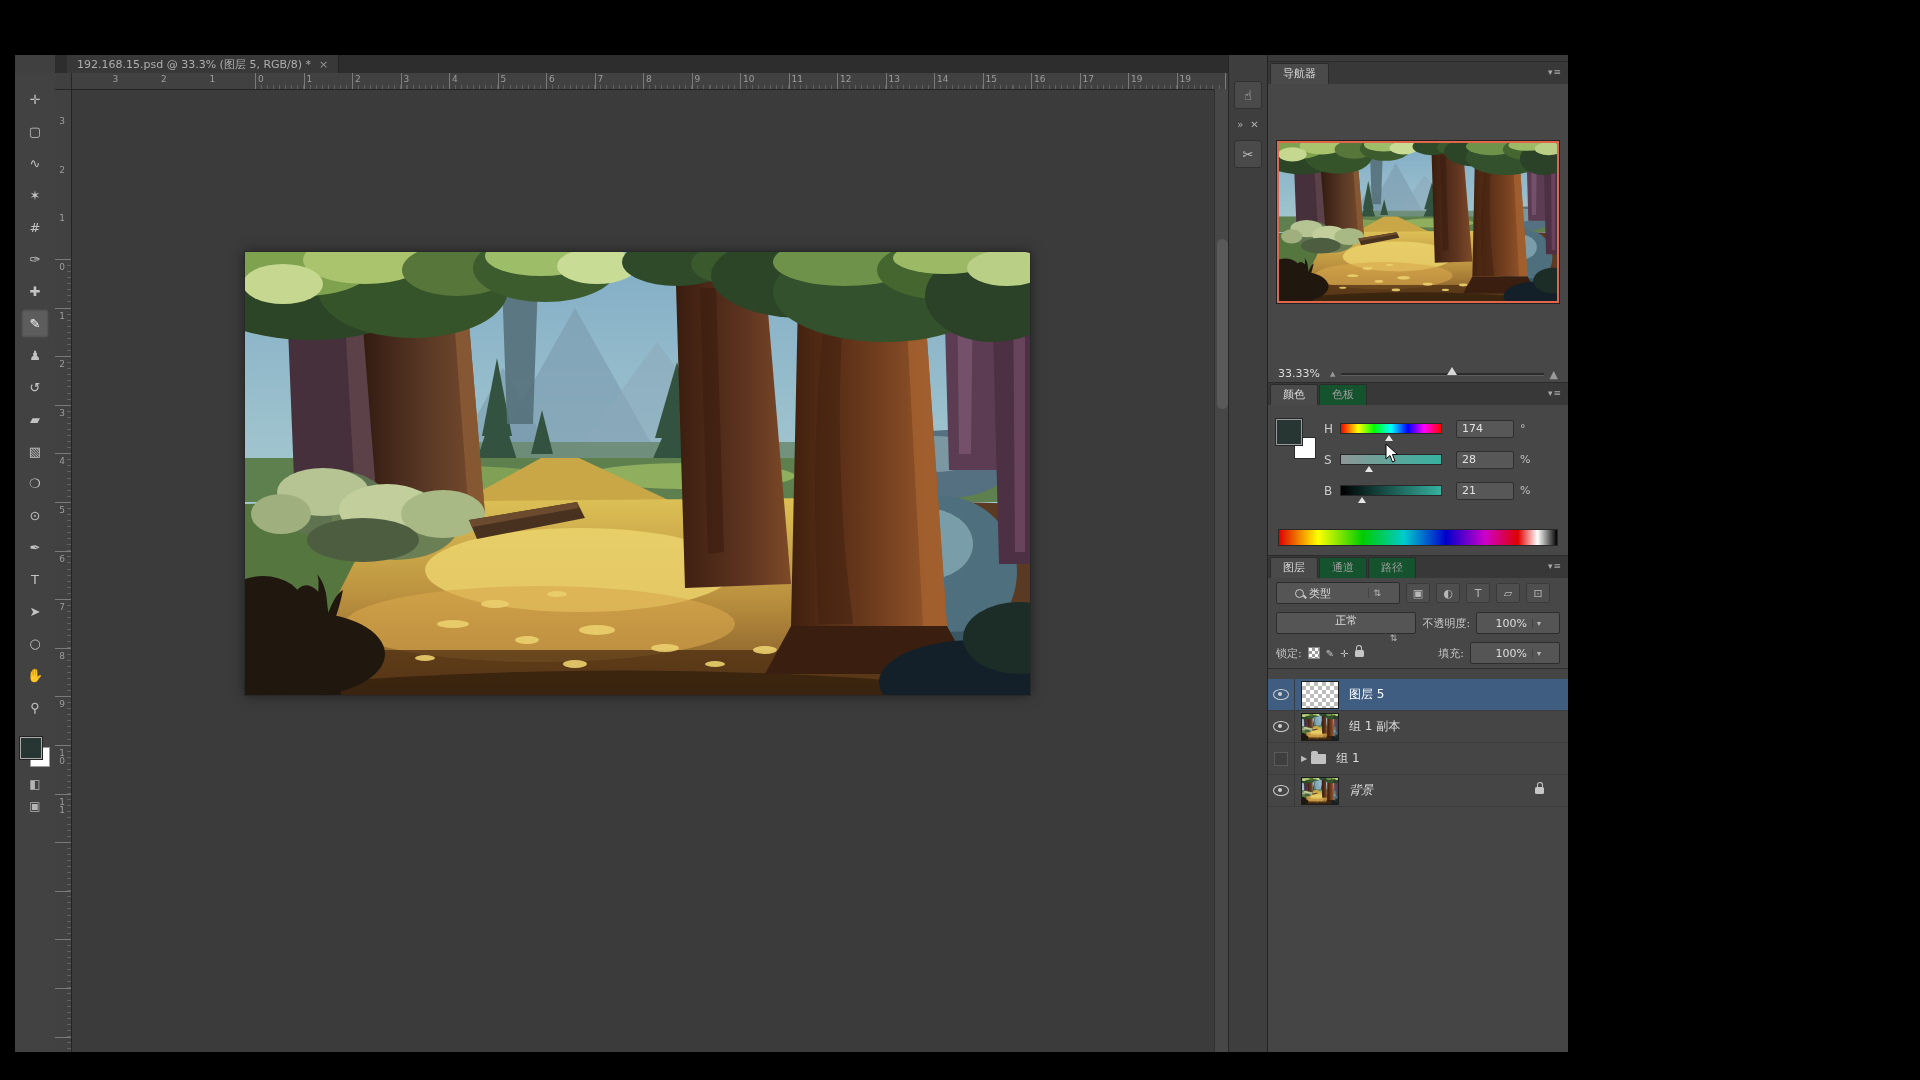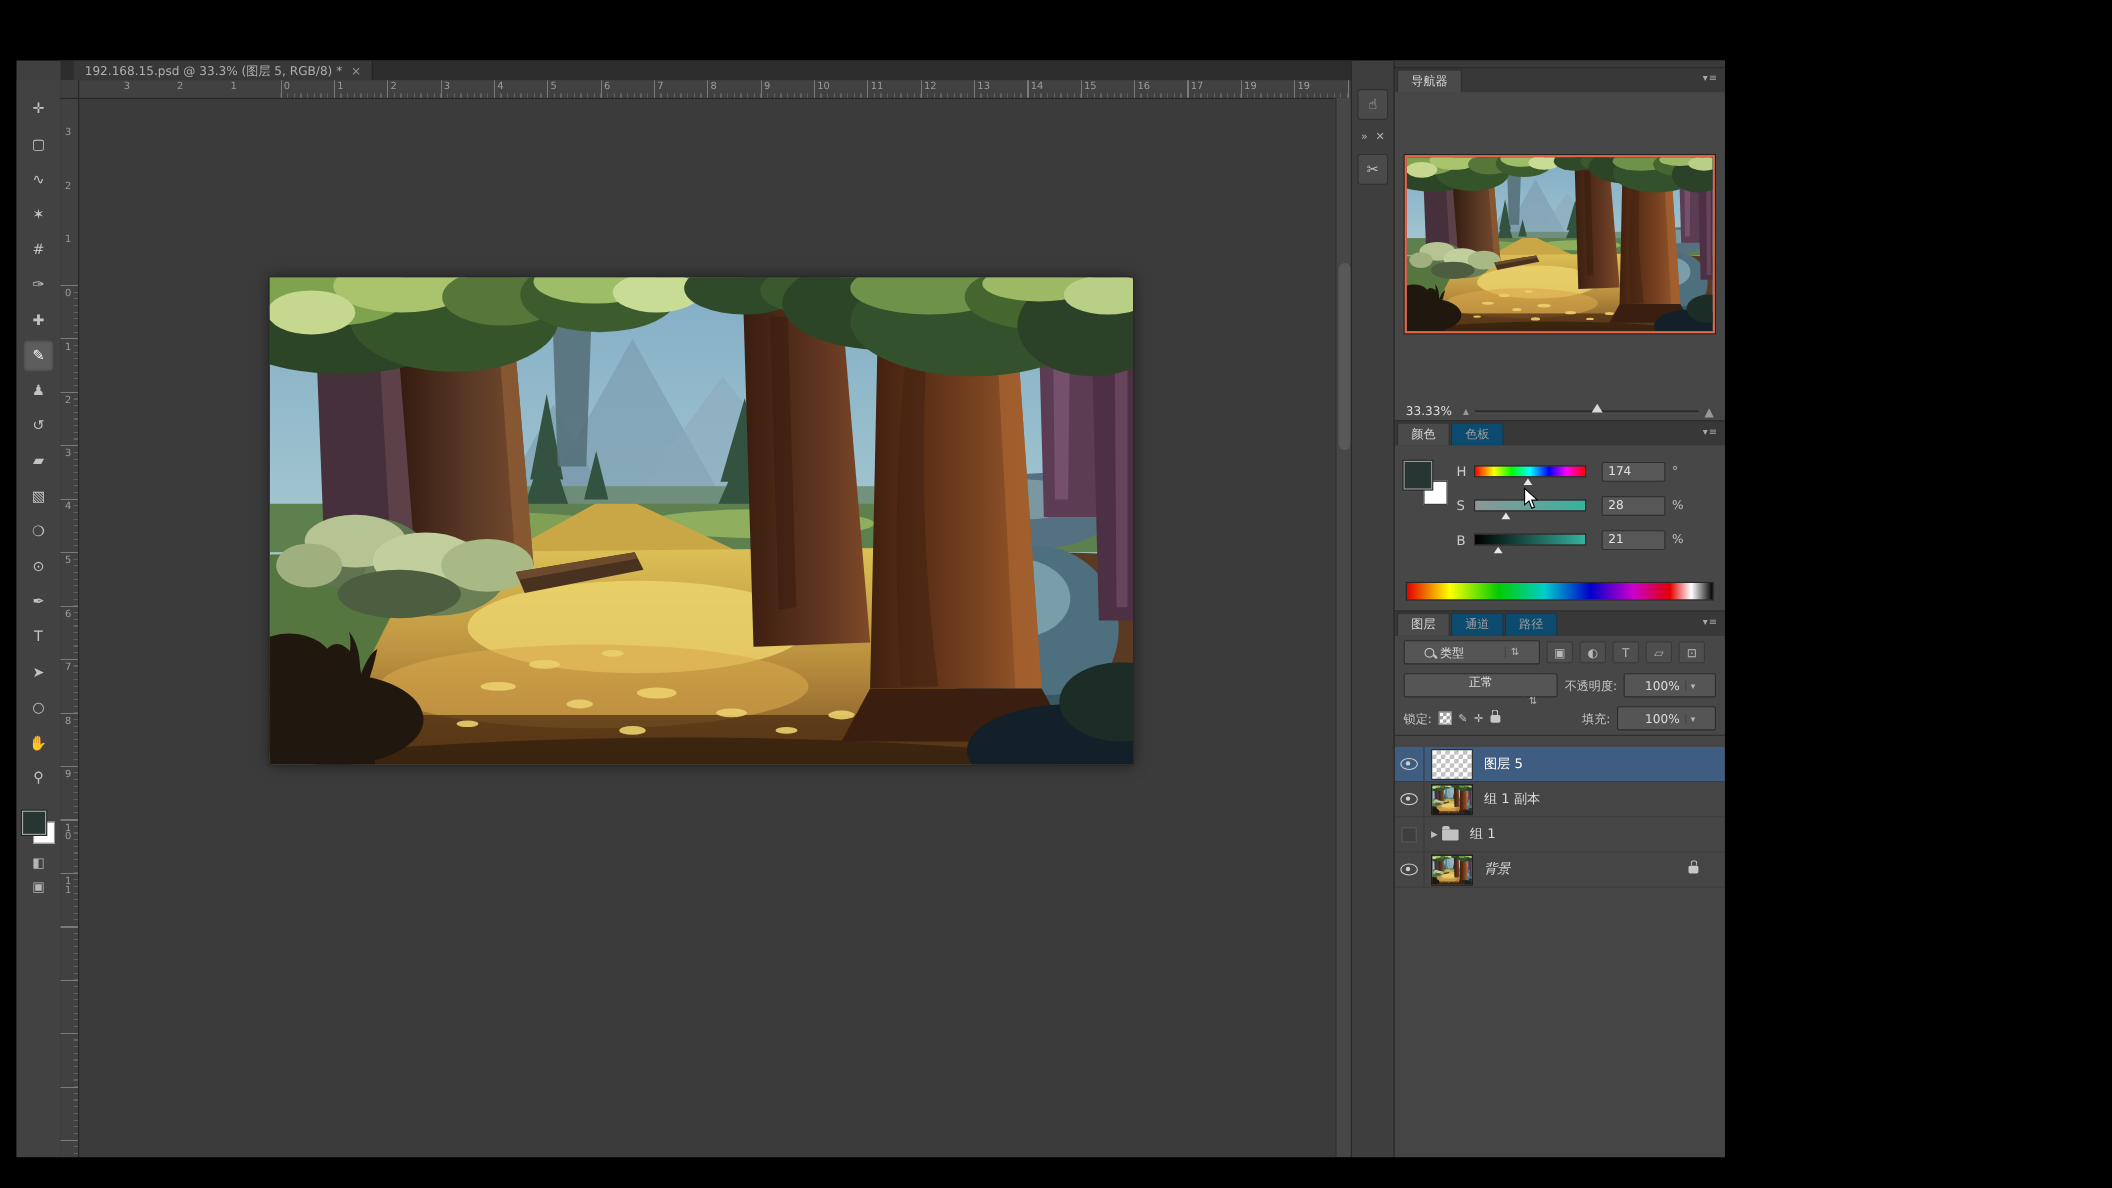--- a/index.html
+++ b/index.html
@@ -51,21 +51,21 @@
   
   .dock{position:absolute;right:300px;top:0;bottom:0;width:38px;background:#3e3e3e;border-left:1px solid #262626;border-right:1px solid #262626;}
   .dock-icon{width:26px;height:26px;margin:10px auto 0;display:flex;align-items:center;justify-content:center;color:#c0c0c0;font-size:13px;background:#4a4a4a;border:1px solid #313131;border-radius:3px;}
   .dock-icon.first{margin-top:26px;}
   .dock-mini{display:flex;justify-content:center;gap:7px;margin-top:10px;color:#b0b0b0;font-size:10px;}
 
   
   .panels{position:absolute;right:0;top:0;bottom:0;width:300px;background:#474747;display:flex;flex-direction:column;border-left:1px solid #222;}
   .pgap{height:6px;background:#3a3a3a;}
   .ptabbar{height:22px;background:#383838;display:flex;align-items:flex-end;padding-left:2px;position:relative;border-top:1px solid #2b2b2b;flex:none;}
-  .ptab{height:20px;line-height:20px;padding:0 12px;font-size:11px;color:#9d9d9d;background:#0c4a6e;border:1px solid #2b2b2b;border-bottom:none;margin-right:1px;border-radius:2px 2px 0 0;}
+  .ptab{height:20px;line-height:20px;padding:0 12px;font-size:11px;color:#9d9d9d;background:#14532d;border:1px solid #2b2b2b;border-bottom:none;margin-right:1px;border-radius:2px 2px 0 0;}
   .ptab.active{background:#4a4a4a;color:#d8d8d8;}
   .pmenu{position:absolute;right:6px;top:5px;color:#a8a8a8;font-size:9px;letter-spacing:1px;}
 
   
   .nav-body{position:relative;height:298px;background:#474747;flex:none;}
   .nav-thumb{position:absolute;left:9px;top:57px;width:278px;height:158px;border:2px solid #e2664a;box-shadow:0 0 0 1px #222;overflow:hidden;background:#222;}
   .nav-zoom{position:absolute;left:10px;right:10px;top:280px;height:16px;display:flex;align-items:flex-end;gap:0;}
   .zoomtxt{font-size:11px;color:#ddd;width:52px;}
   .zslider{flex:1;display:flex;align-items:center;gap:6px;}
   .mtn{color:#999;line-height:1;}

